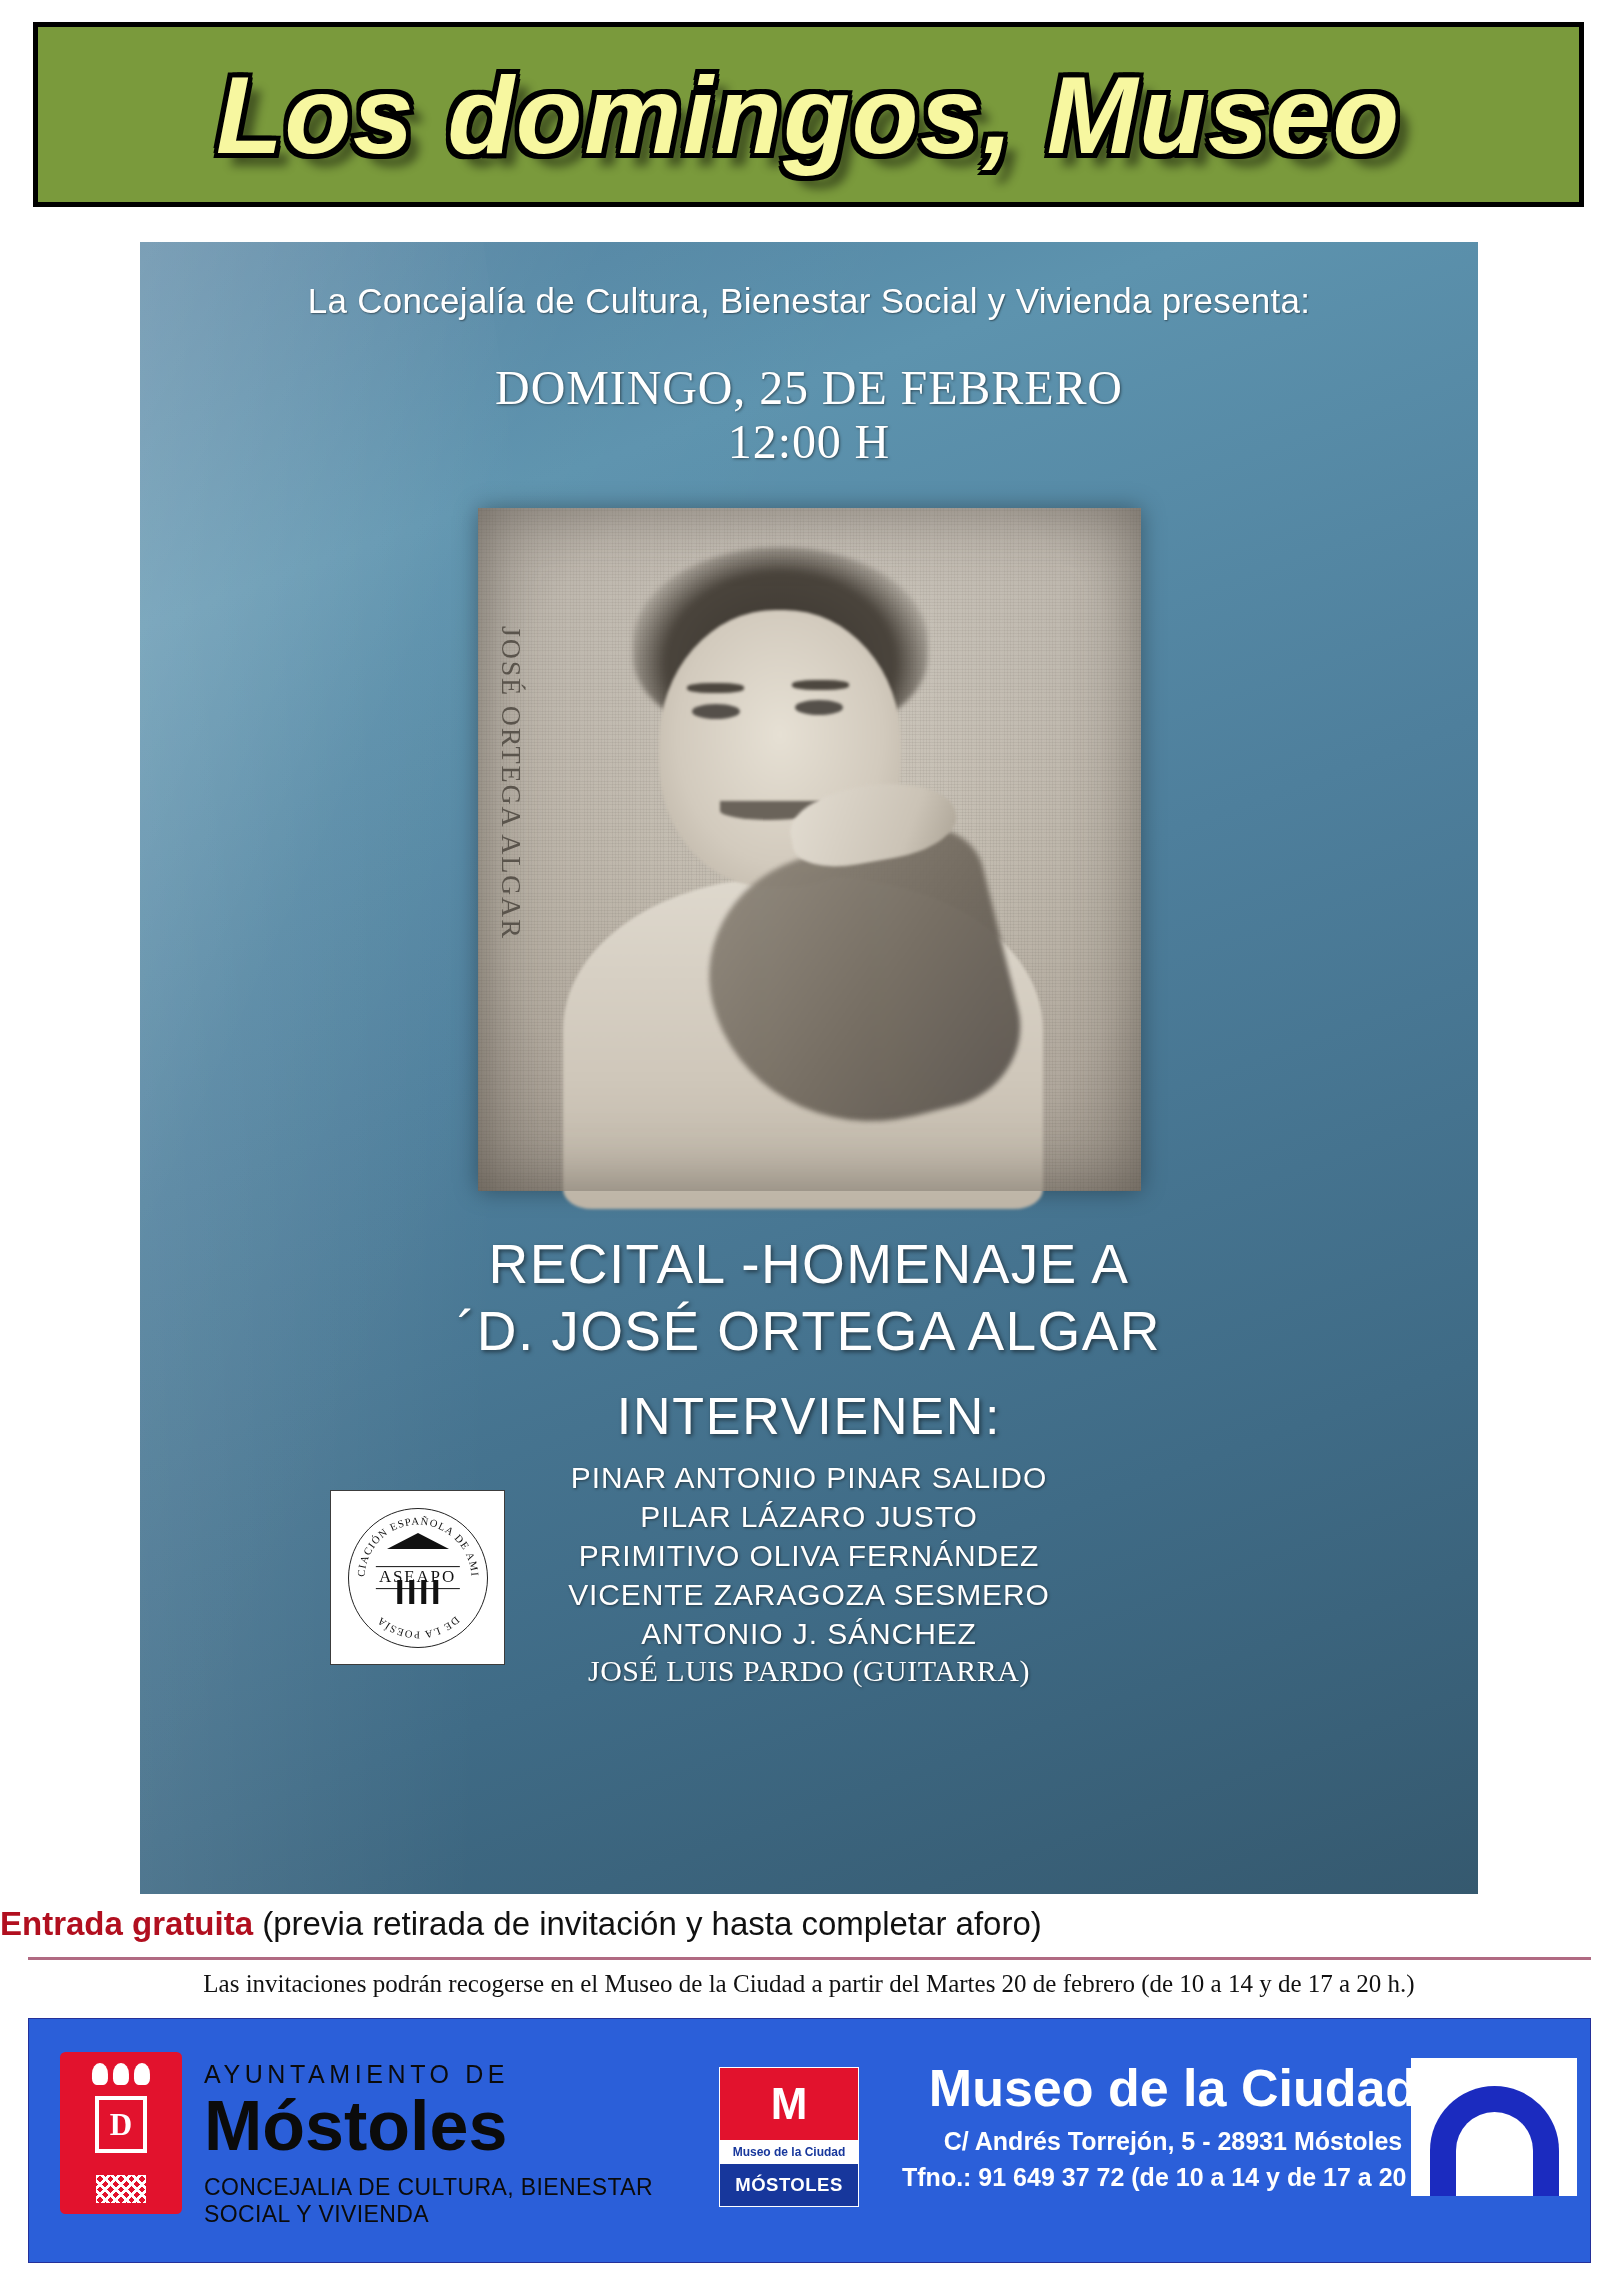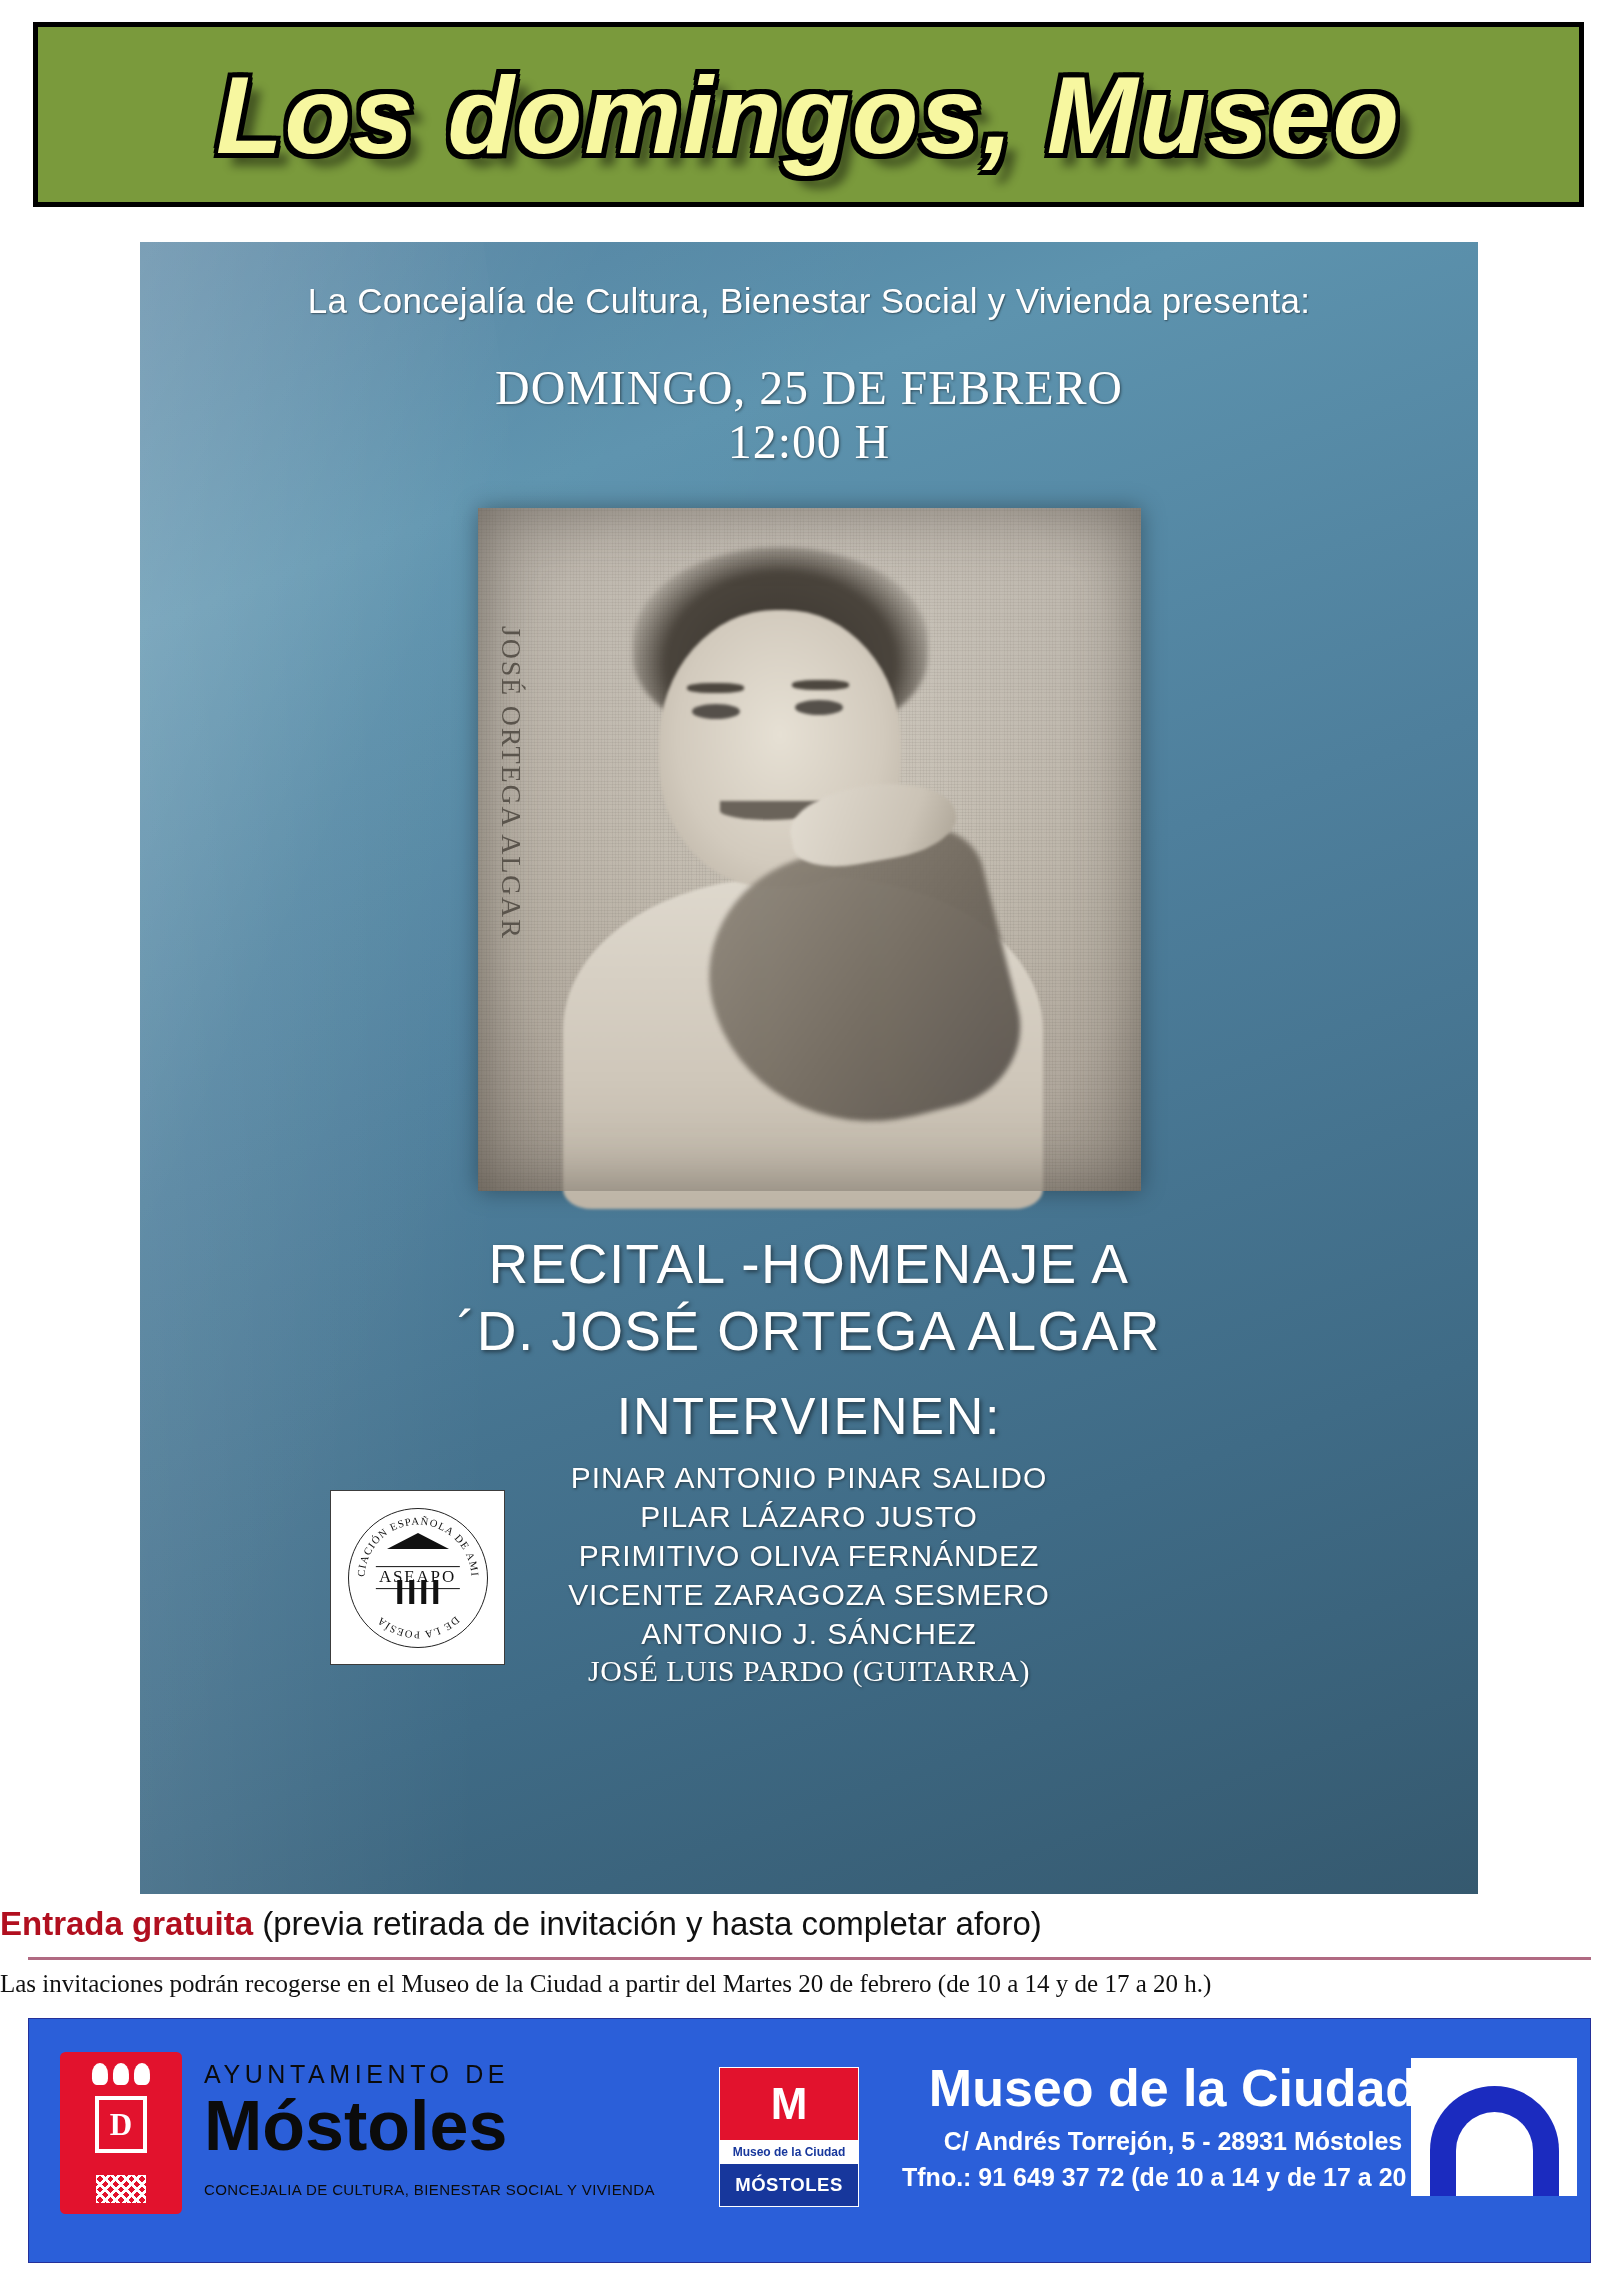--- a/index.html
+++ b/index.html
@@ -367,21 +367,21 @@
     width: 1563px;
     height: 2.8px;
     background: #b06a82;
   }
 
   .invitaciones {
     position: absolute;
     top: 1970px;
     left: 0;
     width: 100%;
-    text-align: left;
+    text-align: center;
     font-family: "Liberation Serif", serif;
     font-size: 25px;
     color: #111111;
   }
 
   
   .footer {
     position: absolute;
     left: 28px;
     top: 2018px;
@@ -459,24 +459,24 @@
   .ayto-main {
     font-family: "Liberation Sans", sans-serif;
     font-weight: bold;
     font-size: 70px;
     color: #0b0b0b;
     line-height: 1.0;
     margin-top: 1.8px;
   }
   .ayto-sub {
     font-family: "Liberation Sans", sans-serif;
-    font-size: 15px;
+    font-size: 23px;
     color: #0b0b0b;
     letter-spacing: 0.4px;
-    margin-top: 20px;
+    margin-top: 13px;
   }
 
   
   .museo-logo {
     position: absolute;
     left: 690px;
     top: 48px;
     width: 138px;
     height: 138px;
     background: #ffffff;

